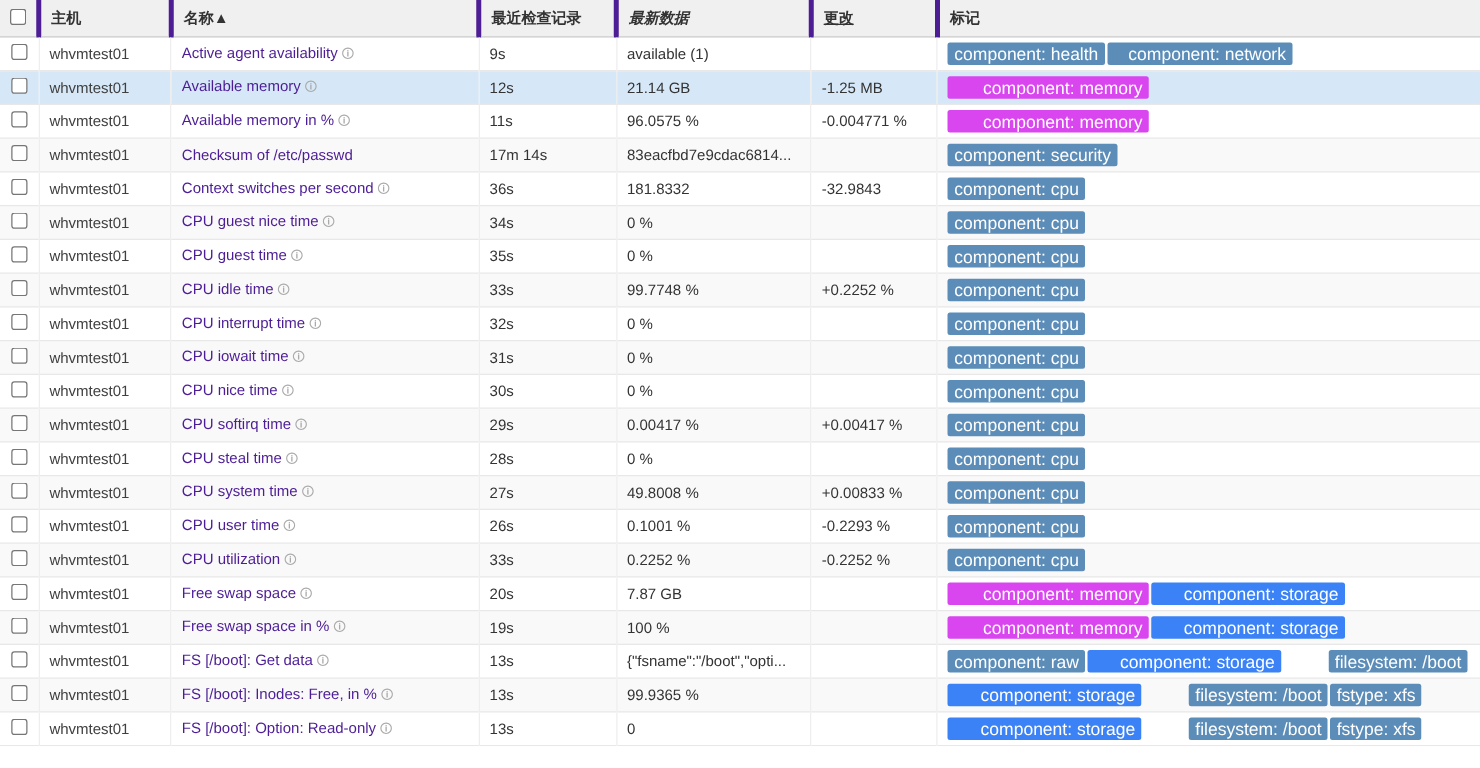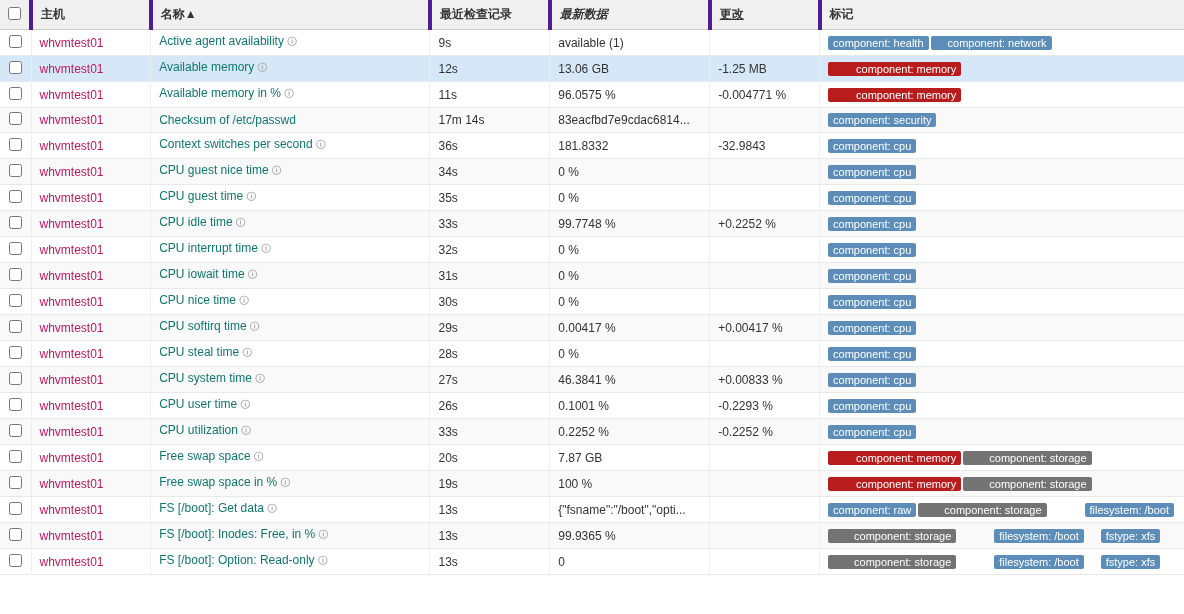--- a/index.html
+++ b/index.html
@@ -37,54 +37,54 @@
       vertical-align: middle;
       border-right: 1px solid #eee;
       white-space: nowrap;
     }
     tbody td:last-child { border-right: none; }
     .checkbox-cell {
       width: 20px;
       text-align: center;
     }
     .host-link {
-      color: #be185d;
+      color: #404040;
       text-decoration: none;
       cursor: pointer;
     }
     .name-link {
-      color: #0f766e;
+      color: #4c1d95;
       text-decoration: none;
       cursor: pointer;
     }
     .info-icon {
       display: inline-block;
       color: #aaa;
       font-size: 10px;
       margin-left: 3px;
       cursor: pointer;
     }
     .tag {
       display: inline-block;
       padding: 1px 5px;
       border-radius: 2px;
-      font-size: 11px;
+      font-size: 14px;
       color: #fff;
       margin-right: 2px;
       white-space: nowrap;
     }
     .tag-health { background: #5b8db8; }
     .tag-network { background: #5b8db8; padding-left: 17px; }
-    .tag-memory { background: #b91c1c; padding-left: 28px; }
+    .tag-memory { background: #d946ef; padding-left: 28px; }
     .tag-security { background: #5b8db8; text-align: right; }
     .tag-cpu { background: #5b8db8; }
-    .tag-storage { background: #737373; padding-left: 26px; }
+    .tag-storage { background: #3b82f6; padding-left: 26px; }
     .tag-raw { background: #5b8db8; }
     .tag-filesystem-boot { background: #5b8db8; margin-left: 36px; }
-    .tag-fstype-xfs { background: #5b8db8; margin-left: 15px; }
+    .tag-fstype-xfs { background: #5b8db8; }
     .col-host { width: 120px; }
     .col-name { width: 280px; }
     .col-lastcheck { width: 120px; }
     .col-lastdata { width: 160px; font-style: italic; }
     .col-change { width: 110px; text-decoration: underline; }
     .col-tags { }
   </style>
 </head>
 <body>
 
@@ -122,21 +122,21 @@
         <td>9s</td>
         <td>available (1)</td>
         <td></td>
         <td><span class="tag tag-health">component: health</span><span class="tag tag-network">component: network</span></td>
       </tr>
       <tr class="highlighted">
         <td class="checkbox-cell"><input type="checkbox" style=""></td>
         <td><a class="host-link">whvmtest01</a></td>
         <td><a class="name-link">Available memory</a><span class="info-icon">🛈</span></td>
         <td>12s</td>
-        <td>13.06 GB</td>
+        <td>21.14 GB</td>
         <td>-1.25 MB</td>
         <td><span class="tag tag-memory">component: memory</span></td>
       </tr>
       <tr>
         <td class="checkbox-cell"><input type="checkbox" style=""></td>
         <td><a class="host-link">whvmtest01</a></td>
         <td><a class="name-link">Available memory in %</a><span class="info-icon">🛈</span></td>
         <td>11s</td>
         <td>96.0575 %</td>
         <td>-0.004771 %</td>
@@ -230,21 +230,21 @@
         <td>28s</td>
         <td>0 %</td>
         <td></td>
         <td><span class="tag tag-cpu">component: cpu</span></td>
       </tr>
       <tr>
         <td class="checkbox-cell"><input type="checkbox" style=""></td>
         <td><a class="host-link">whvmtest01</a></td>
         <td><a class="name-link">CPU system time</a><span class="info-icon">🛈</span></td>
         <td>27s</td>
-        <td>46.3841 %</td>
+        <td>49.8008 %</td>
         <td>+0.00833 %</td>
         <td><span class="tag tag-cpu">component: cpu</span></td>
       </tr>
       <tr>
         <td class="checkbox-cell"><input type="checkbox" style=""></td>
         <td><a class="host-link">whvmtest01</a></td>
         <td><a class="name-link">CPU user time</a><span class="info-icon">🛈</span></td>
         <td>26s</td>
         <td>0.1001 %</td>
         <td>-0.2293 %</td>

